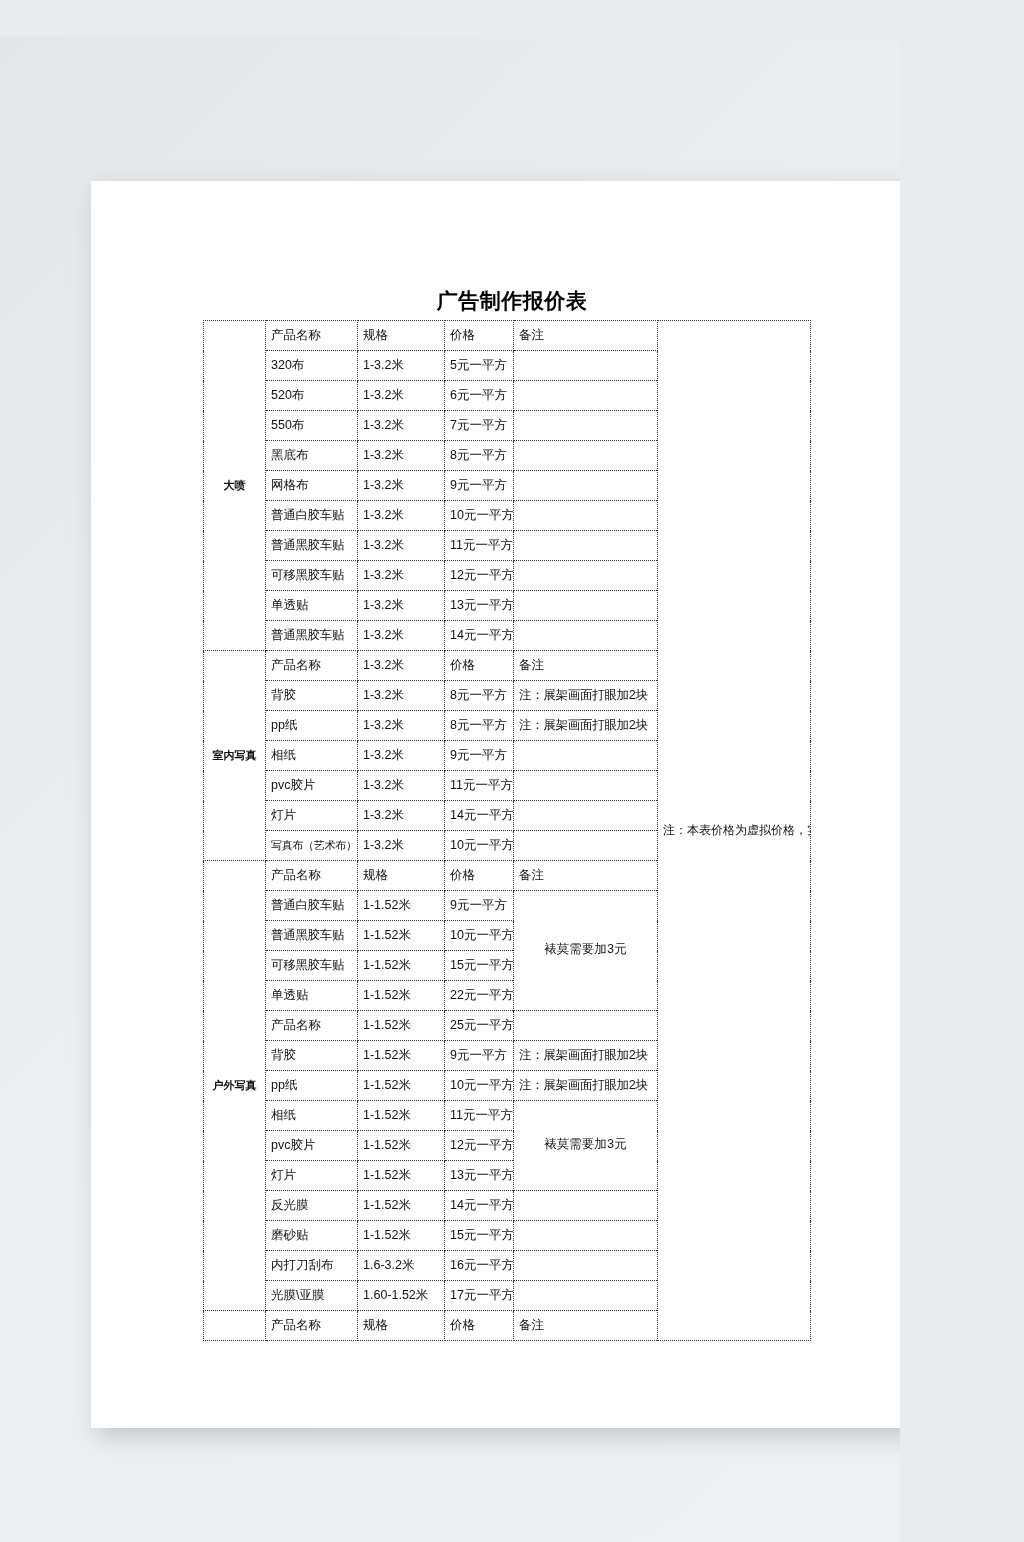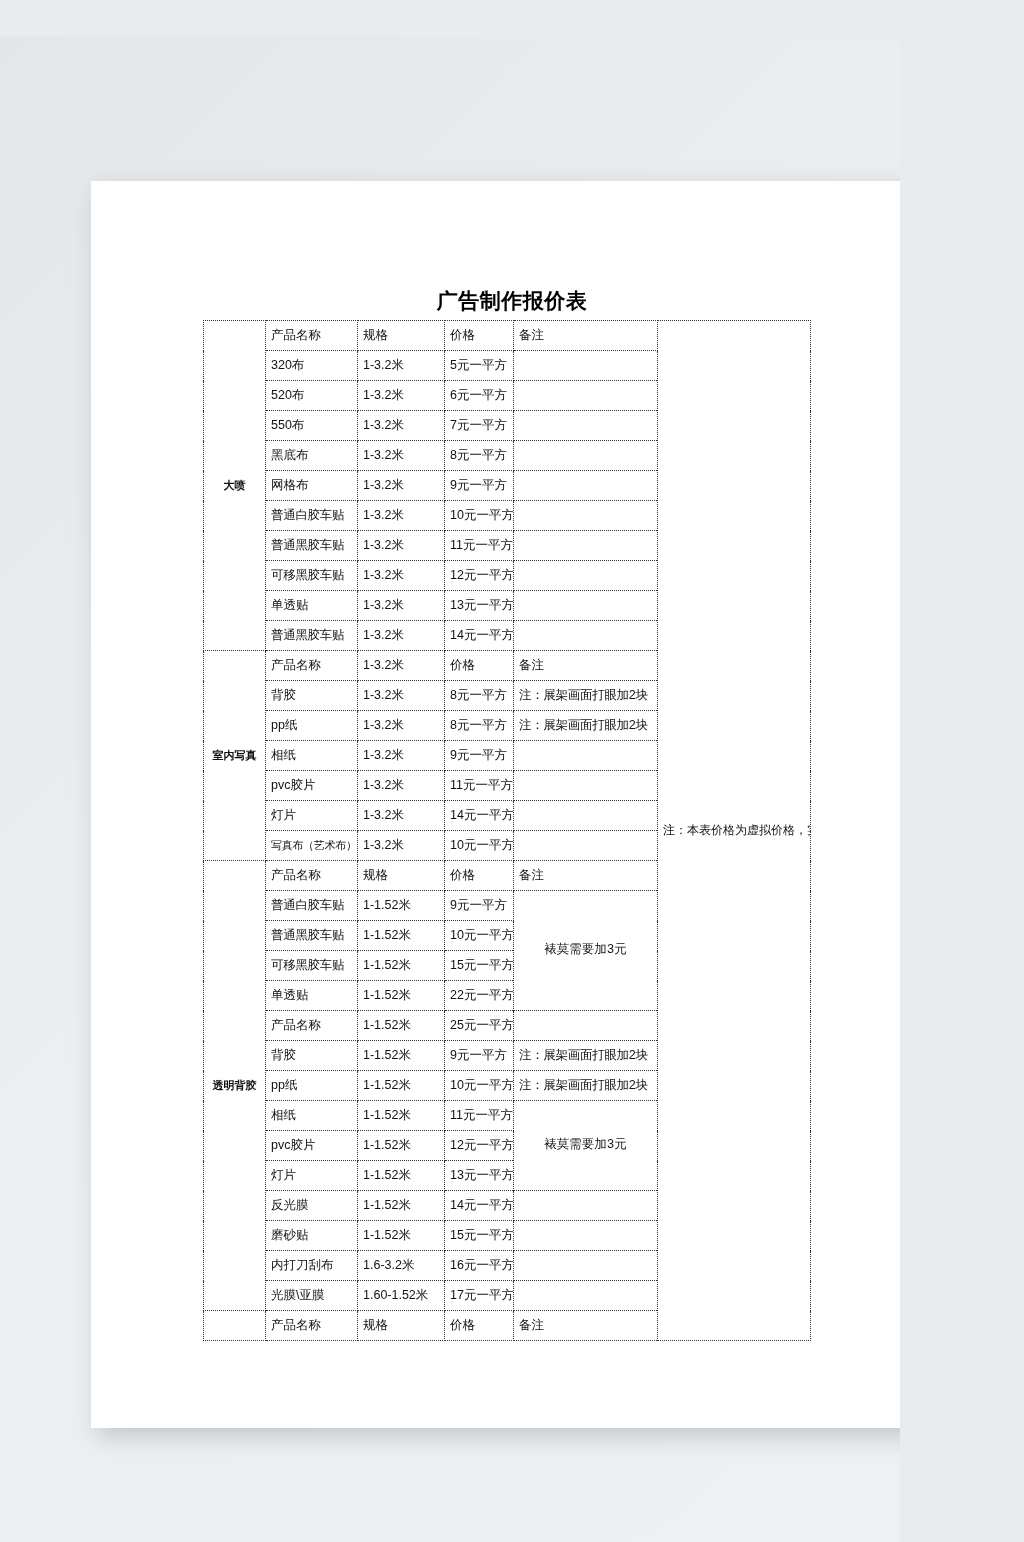--- a/index.html
+++ b/index.html
@@ -214,21 +214,21 @@
           <td></td>
         </tr>
         <tr>
           <td class="nowrap-tight" style="font-size:11px">写真布（艺术布）</td>
           <td>1-3.2米</td>
           <td>10元一平方</td>
           <td></td>
         </tr>
 
         <tr class="sec-start">
-          <td class="cat" rowspan="15">透明背胶</td>
+          <td class="cat" rowspan="15">户外写真</td>
           <td>产品名称</td>
           <td>规格</td>
           <td>价格</td>
           <td>备注</td>
         </tr>
         <tr>
           <td class="nowrap-tight">普通白胶车贴</td>
           <td>1-1.52米</td>
           <td>9元一平方</td>
           <td class="remark-merge" rowspan="4">裱莫需要加3元</td>

